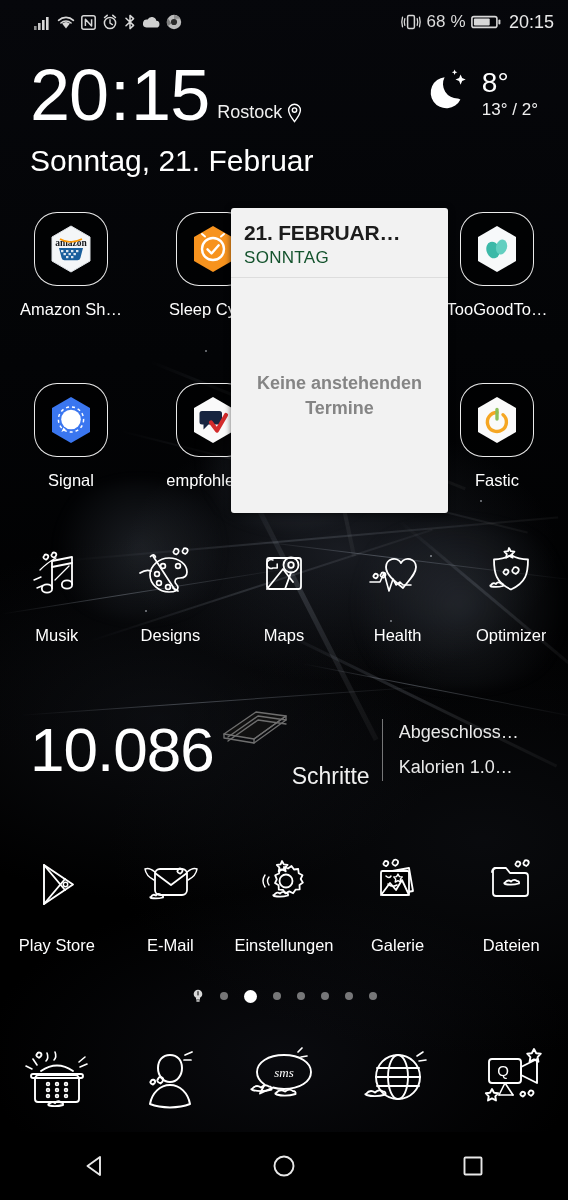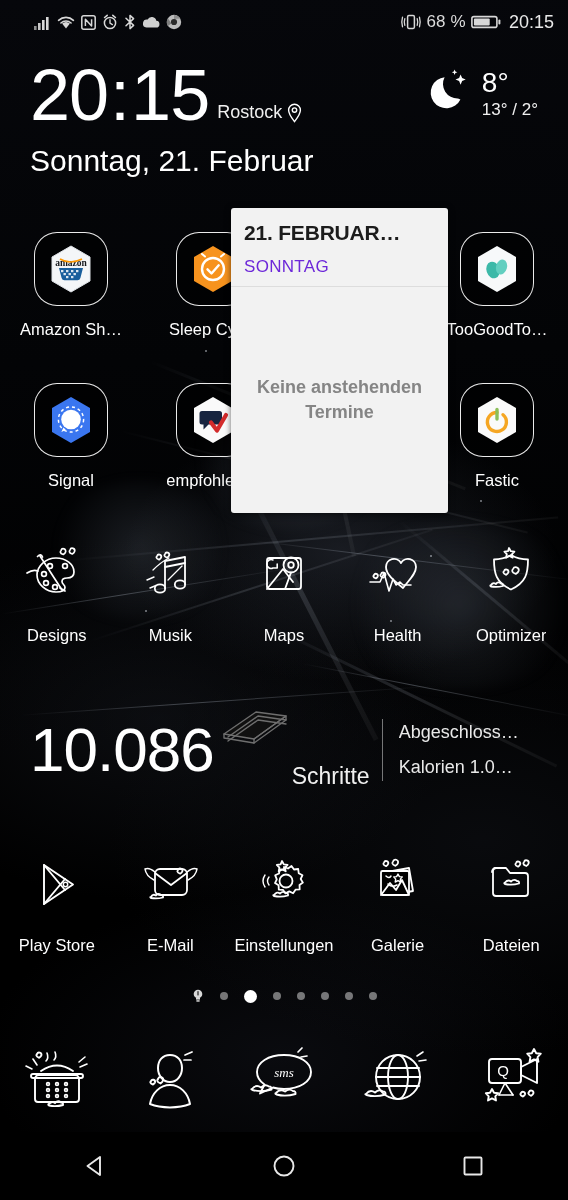--- a/index.html
+++ b/index.html
@@ -144,21 +144,21 @@
     z-index:30;
     display:flex; flex-direction:column;
     box-shadow:0 1px 6px rgba(0,0,0,0.6);
   }
   .cal-head { padding:13px 13px 9px 13px; }
   .cal-title {
     font-size:21px; font-weight:bold; color:#1c1c1c;
     letter-spacing:-0.2px; white-space:nowrap; overflow:hidden;
   }
   .cal-sub {
-    font-size:17px; color:#6d28d9; margin-top:12px;
+    font-size:17px; color:#14532d; margin-top:3px;
     letter-spacing:0.3px;
   }
   .cal-div { height:1px; background:#dddddd; }
   .cal-body {
     flex:1; display:flex; align-items:center; justify-content:center;
     padding:0 14px;
     font-weight:bold;
   }
   .cal-empty {
     font-size:18px; color:#858585; text-align:center; line-height:25px;
@@ -360,21 +360,21 @@
         </span>
         <div class="weather-temps">
           <span class="weather-now">8°</span>
           <span class="weather-range">13° / 2°</span>
         </div>
       </div>
     </div>
     <div class="clock-date">Sonntag, 21. Februar</div>
   </div>
 
-  <div class="grid-row" style="top:232px;">
+  <div class="grid-row" style="top:212px;">
 
     <div class="app-cell">
       <div class="app-icon-wrap">
         <div class="ring"></div>
         <div class="hexwrap">
           <svg width="52" height="52" viewBox="0 0 52 52">
             <polygon points="26,3 45,14 45,38 26,49 7,38 7,14" fill="#f4f6f8" stroke="#dfe3e8" stroke-width="1"></polygon>
             <text x="26" y="23" font-size="9.5" font-family="Liberation Serif, serif" text-anchor="middle" fill="#16191d" font-weight="bold">amazon</text>
             <path d="M14 25 h24 l-2.6 10 a3 3 0 0 1 -2.9 2.2 h-13 a3 3 0 0 1 -2.9 -2.2 z" fill="#1a5f9c"></path>
             <g fill="#ffffff" opacity="0.85">
@@ -484,54 +484,54 @@
     <div class="cal-div"></div>
     <div class="cal-body">
       <div class="cal-empty">Keine anstehenden Termine</div>
     </div>
   </div>
 
   <div class="grid-row" style="top:538px;">
 
     <div class="app-cell">
       <div class="line-icon-wrap">
+        <svg width="66" height="62" viewBox="0 0 66 62" stroke="#ffffff" fill="none" stroke-width="1.8" stroke-linecap="round" stroke-linejoin="round">
+          <path d="M28 44 V17 l20 -4 v27"></path>
+          <ellipse cx="23" cy="44.5" rx="5.2" ry="4.2"></ellipse>
+          <ellipse cx="43" cy="40.5" rx="5.2" ry="4.2"></ellipse>
+          <path d="M28 23 l20 -4"></path>
+          <path d="M31 36 l14 -14" stroke-width="1.3"></path>
+          <path d="M13 44 l6 -2.5" stroke-width="1.4"></path>
+          <path d="M10 36 l7 -3" stroke-width="1.4"></path>
+          <path d="M16 26 q8 -8 16 -12" stroke-width="1.3"></path>
+          <path d="M20 12 a2.2 2.2 0 0 1 4.2 1.3 c-0.3 1.3 -2.1 2.4 -2.1 2.4 s-2.4 -0.8 -2.7 -2.1 a2.2 2.2 0 0 1 0.6 -1.6 z"></path>
+          <path d="M28 10 a2.2 2.2 0 0 1 4.2 1.3 c-0.3 1.3 -2.1 2.4 -2.1 2.4 s-2.4 -0.8 -2.7 -2.1 a2.2 2.2 0 0 1 0.6 -1.6 z"></path>
+        </svg>
+      </div>
+      <div class="app-label">Musik</div>
+    </div>
+
+    <div class="app-cell">
+      <div class="line-icon-wrap">
         <svg width="66" height="62" viewBox="0 0 66 62" stroke="#ffffff" fill="none" stroke-width="1.7" stroke-linecap="round" stroke-linejoin="round">
           <path d="M32 14 c10 0 18 6.5 18 14 c0 5 -4 6 -7 6 c-3 0 -5 1 -5 3.5 c0 3 3 3 3 6 c0 3 -3.5 4.5 -9 4.5 c-10 0 -19 -8 -19 -17 s9 -17 19 -17 z"></path>
           <circle cx="26" cy="22" r="2.4"></circle>
             <circle cx="20" cy="30" r="2.4"></circle>
           <circle cx="22" cy="39" r="2.4"></circle>
             <circle cx="31" cy="43" r="2.4"></circle>
           <circle cx="41" cy="22" r="2.4"></circle>
           <path d="M16 12 l22 34"></path>
             <path d="M13.5 12.5 q3.5 -3.5 5 0.5"></path>
           <path d="M36 44 l5 3"></path>
           <path d="M37 6.5 a2.4 2.4 0 0 1 4.6 1.4 c-0.3 1.4 -2.3 2.6 -2.3 2.6 s-2.6 -0.9 -2.9 -2.3 a2.4 2.4 0 0 1 0.6 -1.7 z"></path>
           <path d="M46 6 a2.4 2.4 0 0 1 4.6 1.4 c-0.3 1.4 -2.3 2.6 -2.3 2.6 s-2.6 -0.9 -2.9 -2.3 a2.4 2.4 0 0 1 0.6 -1.7 z"></path>
           <path d="M3 29 q6 -4 11 -2"></path>
         </svg>
       </div>
       <div class="app-label">Designs</div>
-    </div>
-
-    <div class="app-cell">
-      <div class="line-icon-wrap">
-        <svg width="66" height="62" viewBox="0 0 66 62" stroke="#ffffff" fill="none" stroke-width="1.8" stroke-linecap="round" stroke-linejoin="round">
-          <path d="M28 44 V17 l20 -4 v27"></path>
-          <ellipse cx="23" cy="44.5" rx="5.2" ry="4.2"></ellipse>
-          <ellipse cx="43" cy="40.5" rx="5.2" ry="4.2"></ellipse>
-          <path d="M28 23 l20 -4"></path>
-          <path d="M31 36 l14 -14" stroke-width="1.3"></path>
-          <path d="M13 44 l6 -2.5" stroke-width="1.4"></path>
-          <path d="M10 36 l7 -3" stroke-width="1.4"></path>
-          <path d="M16 26 q8 -8 16 -12" stroke-width="1.3"></path>
-          <path d="M20 12 a2.2 2.2 0 0 1 4.2 1.3 c-0.3 1.3 -2.1 2.4 -2.1 2.4 s-2.4 -0.8 -2.7 -2.1 a2.2 2.2 0 0 1 0.6 -1.6 z"></path>
-          <path d="M28 10 a2.2 2.2 0 0 1 4.2 1.3 c-0.3 1.3 -2.1 2.4 -2.1 2.4 s-2.4 -0.8 -2.7 -2.1 a2.2 2.2 0 0 1 0.6 -1.6 z"></path>
-        </svg>
-      </div>
-      <div class="app-label">Musik</div>
     </div>
 
     <div class="app-cell">
       <div class="line-icon-wrap">
         <svg width="66" height="62" viewBox="0 0 66 62" stroke="#ffffff" fill="none" stroke-width="1.8" stroke-linecap="round" stroke-linejoin="round">
           <rect x="16" y="14" width="34" height="31" rx="2.5"></rect>
           <path d="M16 45 L32 25 L42 38"></path>
           <path d="M22 16 a4.4 4.4 0 1 0 0 8 h4.2 v-4" stroke-width="1.6"></path>
           <circle cx="40" cy="21" r="7.5"></circle>
           <circle cx="40" cy="21" r="2.8"></circle>

